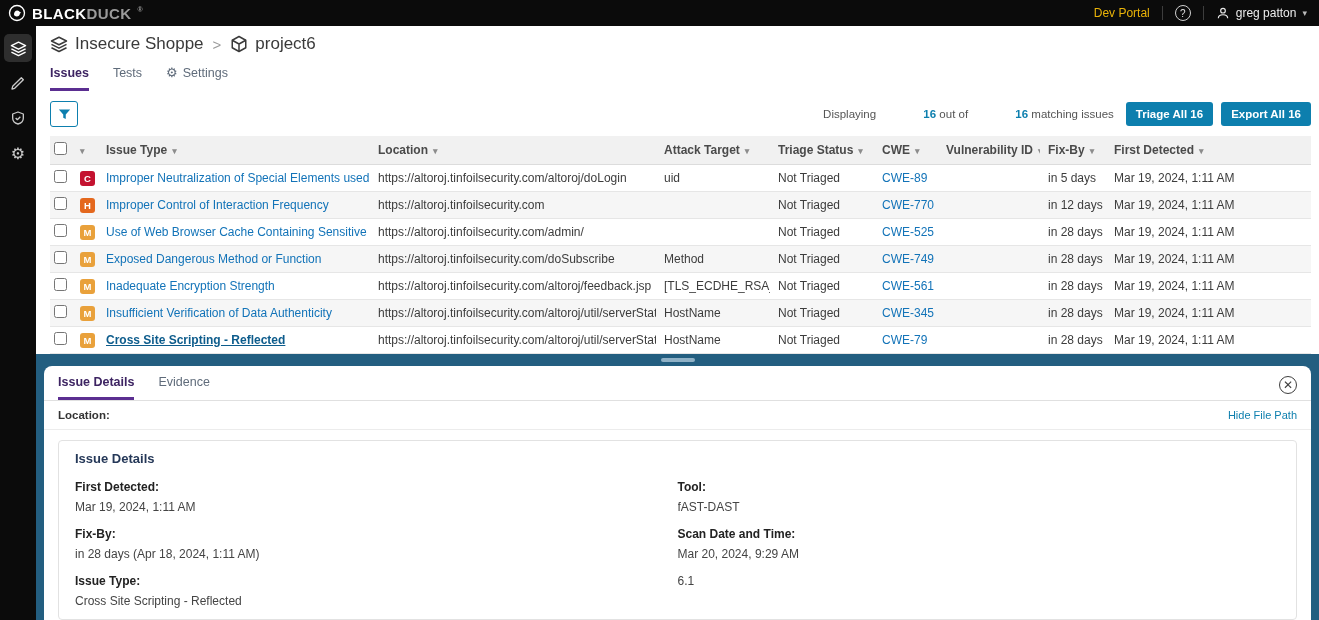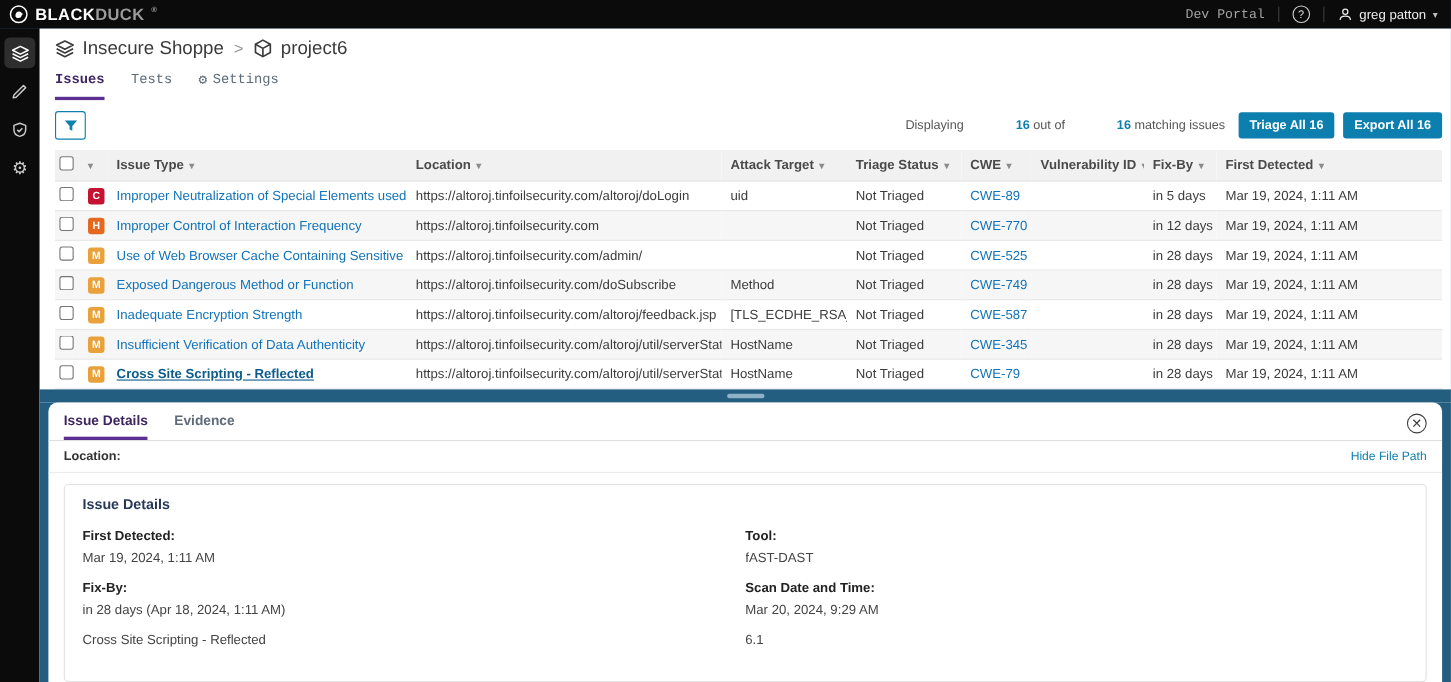--- a/index.html
+++ b/index.html
@@ -8,38 +8,38 @@
   .app { width:1319px; height:620px; display:flex; flex-direction:column; }
 
   
   .topbar { flex:0 0 26px; background:#0b0b0b; display:flex; align-items:center; padding:0 12px 0 8px; color:#fff; }
   .logo { display:flex; align-items:center; gap:6px; font-size:15px; font-weight:bold; letter-spacing:.4px; cursor:pointer; }
   .logo-black { color:#ffffff; }
   .logo-duck { color:#9a9a9a; }
   .logo-reg { color:#9a9a9a; font-size:7px; align-self:flex-start; margin-top:2px; }
   .topbar-right { margin-left:auto; display:flex; align-items:center; gap:12px; font-size:12px; }
   .tb-sep { width:1px; height:14px; background:#3d3d3d; }
-  .dev-portal { color:#a3a3a3; cursor:pointer;font-family:Liberation Mono, monospace; }
+  .dev-portal { color:#eab308; cursor:pointer; }
   .help-icon { width:16px; height:16px; border:1.5px solid #cfcfcf; border-radius:50%; display:flex; align-items:center; justify-content:center; font-size:10px; color:#e0e0e0; cursor:pointer; }
   .user { display:flex; align-items:center; gap:6px; color:#ececec; cursor:pointer; }
   .caret { font-size:9px; color:#bbb; }
 
   
   .body-row { flex:1; display:flex; min-height:0; }
   .sidebar { flex:0 0 36px; background:#0b0b0b; display:flex; flex-direction:column; align-items:center; padding-top:8px; gap:7px; }
   .side-btn { width:28px; height:28px; border-radius:5px; display:flex; align-items:center; justify-content:center; color:#c9c9c9; cursor:pointer; font-size:16px; }
   .side-btn.active { background:#2e2e2e; color:#fff; }
 
   .main { flex:1; display:flex; flex-direction:column; min-width:0; background:#fff; }
   .breadcrumb { display:flex; align-items:center; gap:9px; padding:8px 14px 2px; font-size:17px; color:#3a3a3a; }
   .crumb-item { display:flex; align-items:center; gap:7px; cursor:pointer; }
   .crumb-sep { color:#9a9a9a; font-size:15px; }
 
   .tabs { display:flex; gap:24px; padding:9px 14px 0; font-size:12.5px; }
-  .tab { padding-bottom:8px; color:#5f6b7a; display:flex; gap:5px; align-items:flex-start; cursor:pointer; border-bottom:3px solid transparent;font-family:Liberation Mono, monospace; }
+  .tab { padding-bottom:8px; color:#5f6b7a; display:flex; gap:5px; align-items:flex-end; cursor:pointer; border-bottom:3px solid transparent; }
   .tab.active { color:#3d2462; font-weight:bold; border-bottom-color:#5b2e91; }
   .tab .gear-glyph { font-size:13px; }
 
   .toolbar { display:flex; align-items:center; padding:10px 8px 9px 14px; }
   .filter-btn { width:28px; height:26px; border:1px solid #0d7fae; border-radius:3px; background:#fff; display:flex; align-items:center; justify-content:center; cursor:pointer; }
   .toolbar-right { margin-left:auto; display:flex; align-items:center; gap:8px; }
   .displaying { font-size:11.5px; color:#555; margin-right:4px; }
   .displaying b { color:#0d7fae;margin-left:44px; }
   .btn { background:#0d7fae; color:#fff; font-size:11.5px; font-weight:bold; border:none; border-radius:3px; padding:6px 10px; cursor:pointer; }
 
@@ -57,21 +57,21 @@
   .sev-M { background:#e9a13b; }
   .link { color:#1273b8; text-decoration:none; cursor:pointer; }
   .issue-link.selected { font-weight:bold; text-decoration:underline; color:#0d5c8c; }
 
   
   .splitter { flex:0 0 12px; background:#235e80; display:flex; justify-content:center; align-items:center; cursor:row-resize; }
   .splitter .handle { width:34px; height:4px; border-radius:2px; background:#8fb1c6; }
   .details-area { flex:1; background:#235e80; padding:0 8px; display:flex; min-height:0; }
   .details-card { background:#fff; border-radius:8px 8px 0 0; flex:1; display:flex; flex-direction:column; overflow:hidden;justify-content:space-between; }
   .dtabs { display:flex; align-items:flex-end; gap:24px; padding:9px 14px 0; border-bottom:1px solid #e0e0e0; font-size:12.5px; }
-  .dtab { padding-bottom:8px; color:#5f6b7a; cursor:pointer; border-bottom:3px solid transparent;font-weight:bold; }
+  .dtab { padding-bottom:8px; color:#5f6b7a; cursor:pointer; border-bottom:3px solid transparent; }
   .dtab.active { color:#3d2462; font-weight:bold; border-bottom-color:#5b2e91; }
   .close-btn { margin-left:auto; margin-bottom:6px; width:18px; height:18px; border:1.5px solid #3f3f3f; border-radius:50%; display:flex; align-items:center; justify-content:center; color:#3f3f3f; font-size:12px; line-height:1; cursor:pointer; }
   .location-row { display:flex; align-items:center; padding:8px 14px; border-bottom:1px solid #ececec; font-size:11.5px; color:#333; }
   .location-label { font-weight:bold; margin-right:5px; }
   .hide-path { margin-left:auto; color:#0d7fae; font-size:11px; cursor:pointer; white-space:nowrap; }
   .details-box { margin:10px 14px 0; border:1px solid #e2e2e2; border-radius:4px; padding:10px 16px; flex:1; overflow:hidden; }
   .box-title { font-size:13px; font-weight:bold; color:#253858; margin-bottom:14px; }
   .fields-grid { display:flex; }
   .fields-col { flex:1; min-width:0; }
   .field { margin-bottom:13px; }
@@ -276,21 +276,21 @@
     <td>Mar 19, 2024, 1:11 AM</td>
   </tr>
 
   <tr>
     <td><input type="checkbox" style=""></td>
     <td><span class="sev-badge sev-M">M</span></td>
     <td><a class="link issue-link">Inadequate Encryption Strength</a></td>
     <td>https://altoroj.tinfoilsecurity.com/altoroj/feedback.jsp</td>
     <td>[TLS_ECDHE_RSA_WITH...</td>
     <td>Not Triaged</td>
-    <td><a class="link">CWE-587</a></td>
+    <td><a class="link">CWE-561</a></td>
     <td></td>
     <td>in 28 days</td>
     <td>Mar 19, 2024, 1:11 AM</td>
   </tr>
 
   <tr>
     <td><input type="checkbox" style=""></td>
     <td><span class="sev-badge sev-M">M</span></td>
     <td><a class="link issue-link">Insufficient Verification of Data Authenticity</a></td>
     <td>https://altoroj.tinfoilsecurity.com/altoroj/util/serverStatus...</td>
@@ -346,20 +346,21 @@
     <div class="field-label">First Detected:</div>
     <div class="field-value">Mar 19, 2024, 1:11 AM</div>
   </div>
 
   <div class="field">
     <div class="field-label">Fix-By:</div>
     <div class="field-value">in 28 days (Apr 18, 2024, 1:11 AM)</div>
   </div>
 
   <div class="field">
+    <div class="field-label">Issue Type:</div>
     <div class="field-value">Cross Site Scripting - Reflected</div>
   </div>
 
 </div>
               <div class="fields-col">
   <div class="field">
     <div class="field-label">Tool:</div>
     <div class="field-value">fAST-DAST</div>
   </div>
 

